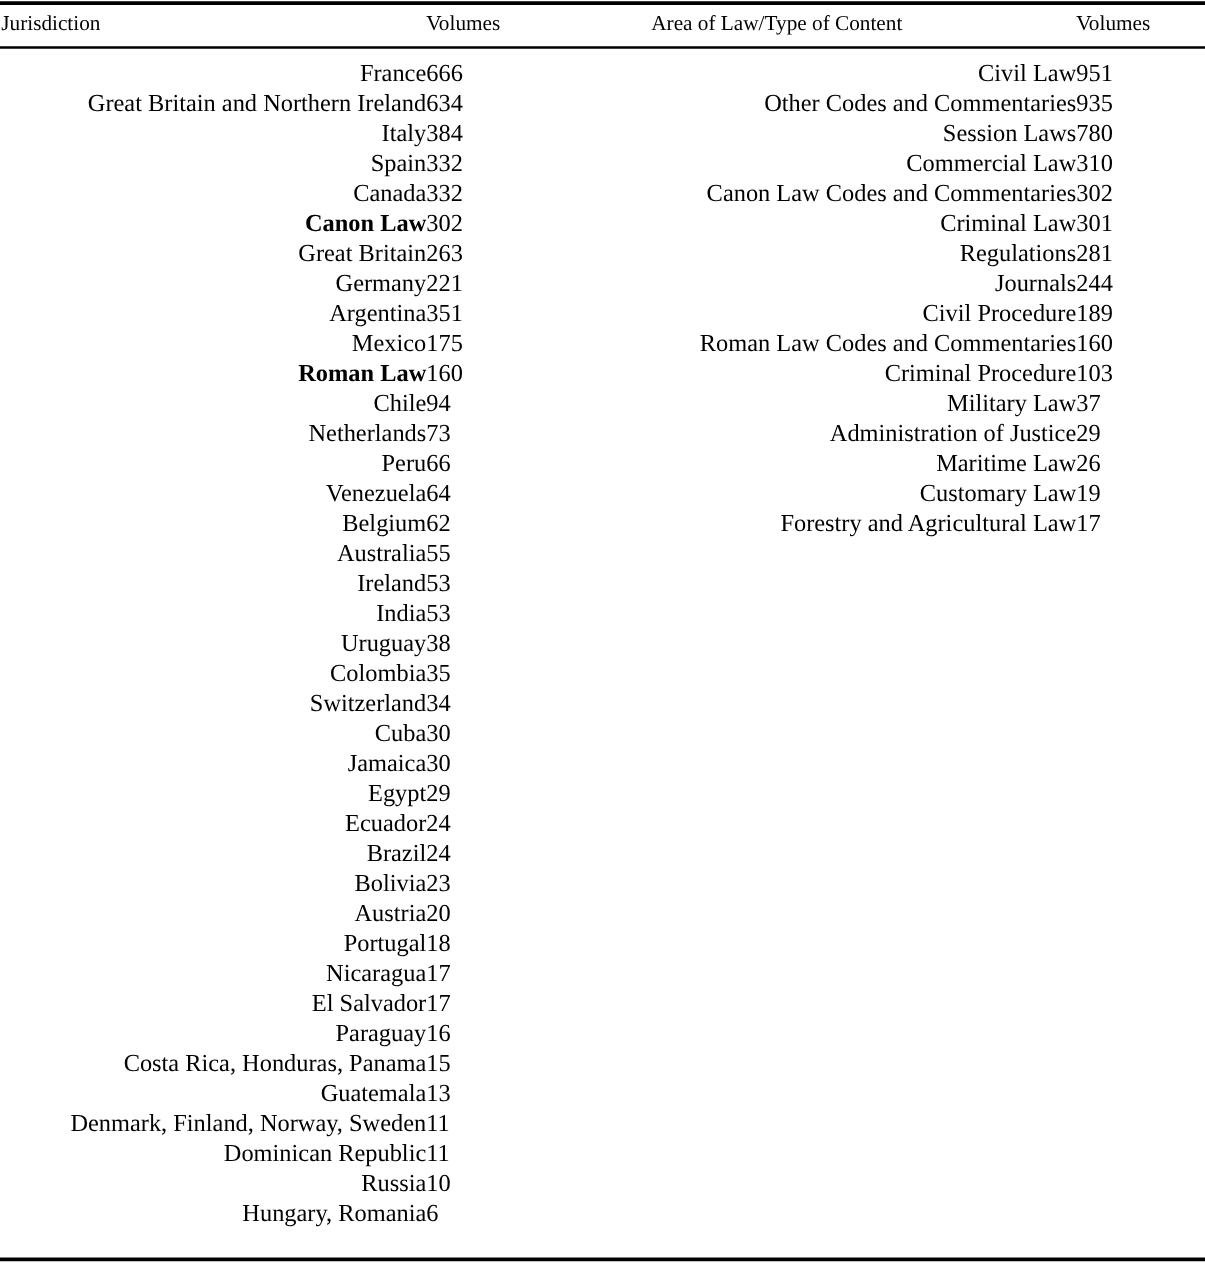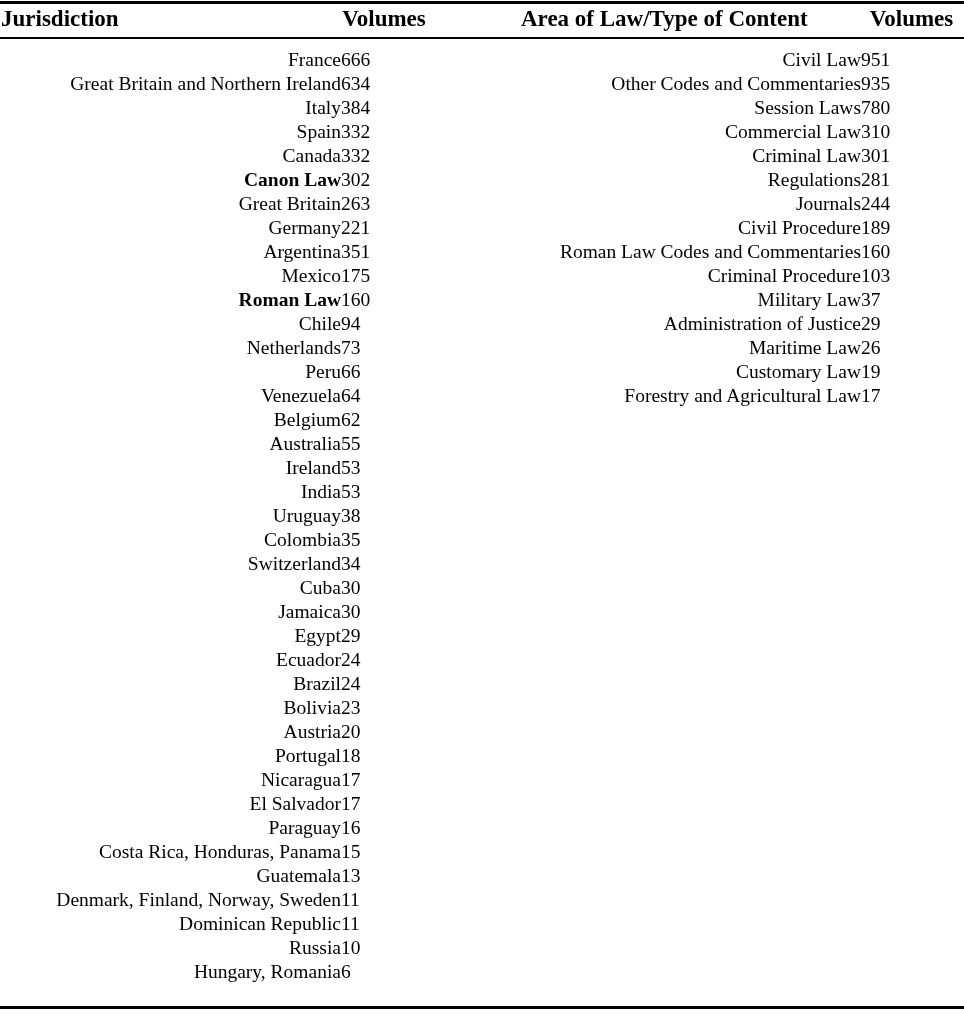--- a/index.html
+++ b/index.html
@@ -57,27 +57,27 @@
   table.tbl td {
     padding: 0;
     border: 0;
     vertical-align: baseline;
     white-space: nowrap;
   }
 
   
   thead tr.head-row th {
     height: 37px;
-    font-size: 23px;
-    font-weight: bold;
+    font-size: 17px;
+    font-weight: normal;
     line-height: 37px;
     vertical-align: middle;
   }
   th.col-label { text-align: left; }
-  th.col-value { text-align: center; }
+  th.col-value { text-align: left; }
 
   
   tbody tr.spacer-row td {
     height: 11px;
     line-height: 11px;
     font-size: 1px;
   }
 
   
   tbody tr.data-row td {
@@ -310,20 +310,24 @@
             </tr>
             <tr class="data-row">
               <td class="cell-label">Session Laws</td>
               <td class="cell-value">780</td>
             </tr>
             <tr class="data-row">
               <td class="cell-label">Commercial Law</td>
               <td class="cell-value">310</td>
             </tr>
             <tr class="data-row">
+              <td class="cell-label">Canon Law Codes and Commentaries</td>
+              <td class="cell-value">302</td>
+            </tr>
+            <tr class="data-row">
               <td class="cell-label">Criminal Law</td>
               <td class="cell-value">301</td>
             </tr>
             <tr class="data-row">
               <td class="cell-label">Regulations</td>
               <td class="cell-value">281</td>
             </tr>
             <tr class="data-row">
               <td class="cell-label">Journals</td>
               <td class="cell-value">244</td>

